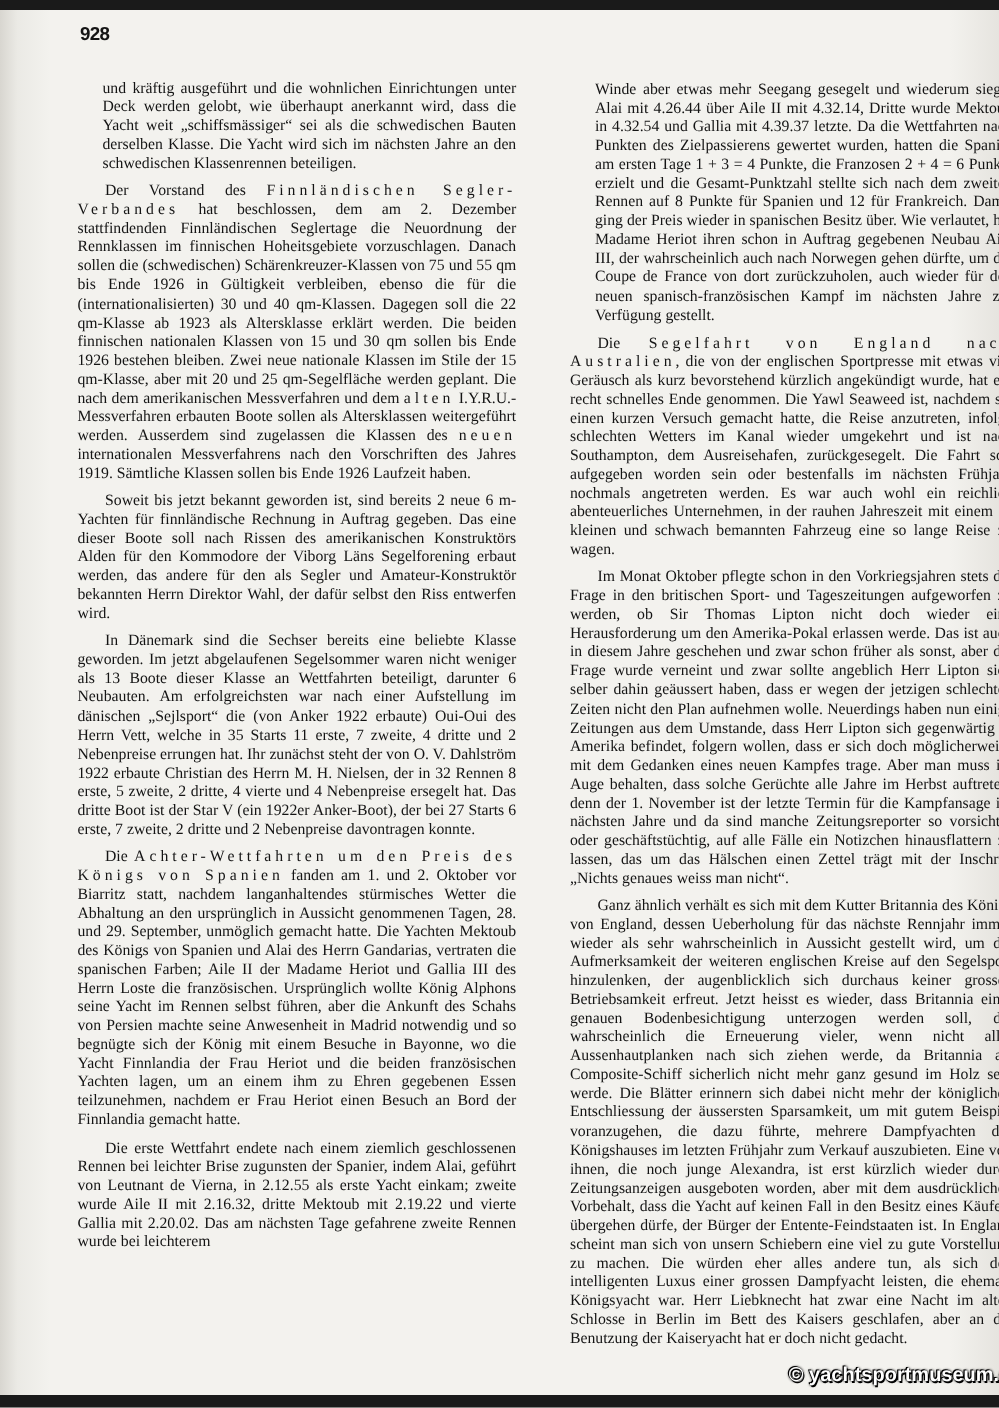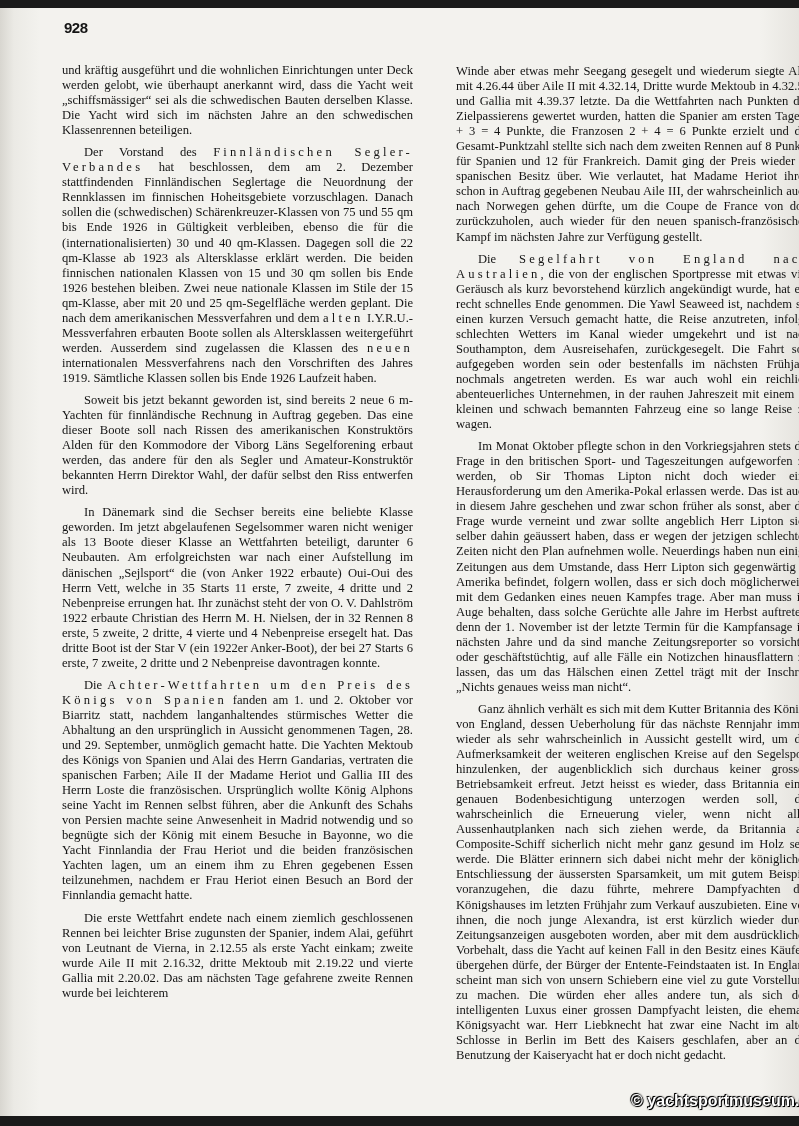--- a/index.html
+++ b/index.html
@@ -27,21 +27,21 @@
     padding-left: 20px;
   }
   .column {
     position: absolute; top: 58px;
     font-size: 12.6px; line-height: 15.05px;
     text-align: justify; hyphens: manual;
   }
   .col-left { left: 62px; width: 351px; top: 55px; }
   .col-right { left: 456px; width: 354px; top: 6px; }
   .column p { margin: 0 0 7px 0; text-indent: 22px; }
-  .column p.cont { text-indent: 0; }
+  .column p.cont { text-indent: 0; margin-left: 20px; }
   .spaced { letter-spacing: 3.2px; }
   .watermark {
     position: absolute; right: 9px; bottom: 6px;
     font-family: "Liberation Sans", "DejaVu Sans", sans-serif;
     font-size: 16px; font-weight: bold; color: #ffffff;
     text-shadow: 0 0 2px #000, 0 0 2px #000, 1px 1px 0 #000, -1px -1px 0 #000;
   }
 </style>
 </head>
 <body>

